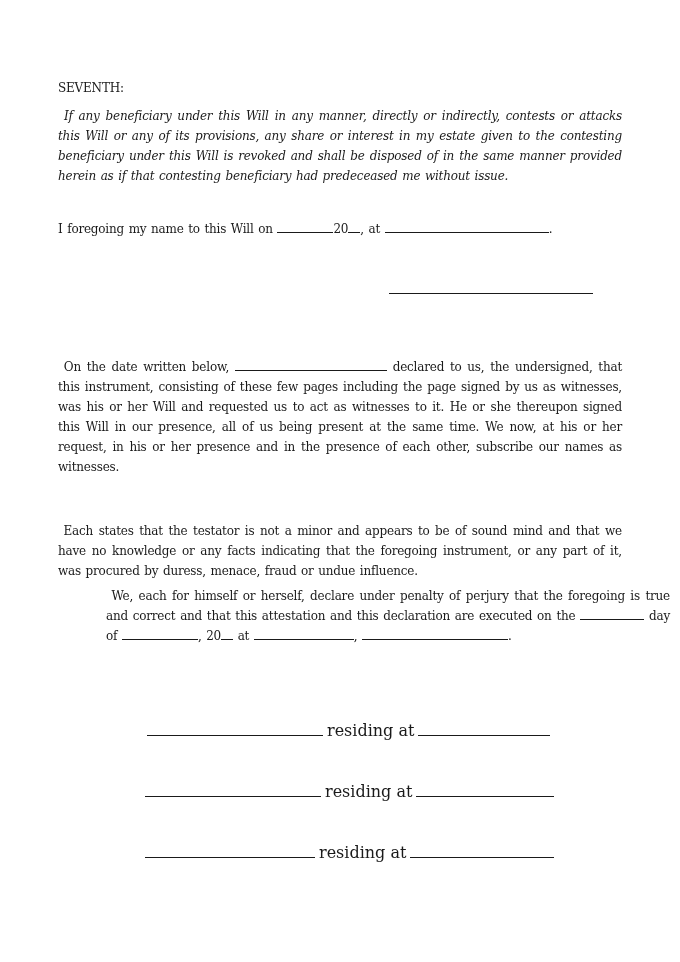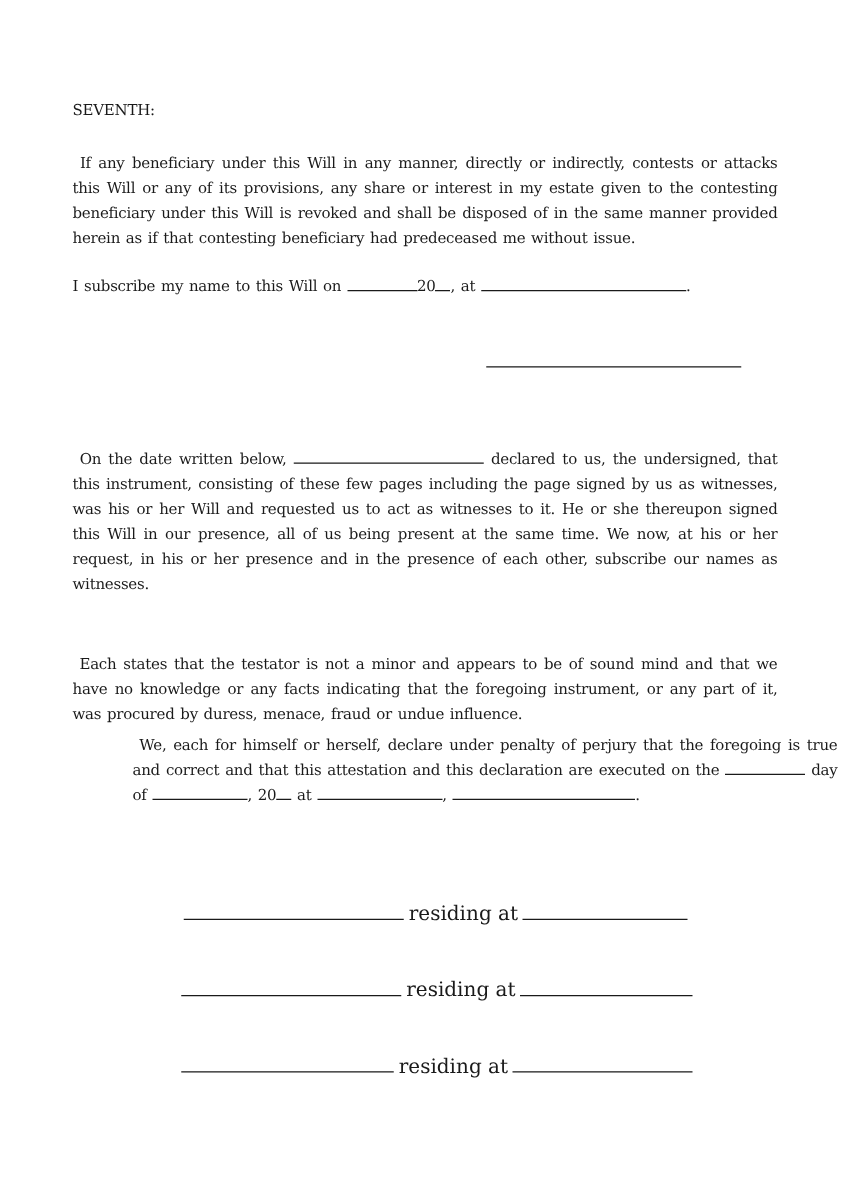--- a/index.html
+++ b/index.html
@@ -3,42 +3,42 @@
 <meta charset="utf-8">
 <style>
   html, body { margin: 0; padding: 0; background: #ffffff; }
   body { width: 680px; height: 962px; position: relative; overflow: hidden;
          font-family: "DejaVu Serif", "Liberation Serif", serif; color: #1a1a1a; }
   .page { position: absolute; left: 0; top: 0; width: 652px; height: 962px; background: #fff; }
   .txt { position: absolute; left: 58px; width: 564px; font-size: 12px; line-height: 20px;
          letter-spacing: -0.2px; word-spacing: 1px; }
   .just { text-align: justify; text-align-last: left; }
   .heading { top: 78px; }
-  .p1 { top: 120px; }
+  .p1 { top: 106px; font-style: italic; }
   .p2 { top: 219px; white-space: nowrap; }
   .p3 { top: 357px; }
   .p4 { top: 481px; margin-top: 40px; }
   .p5 { top: 561px; }
   .p6 { top: 586px; margin-left: 48px; }
   .blank { display: inline-block; border-bottom: 1px solid #1a1a1a; height: 12px; vertical-align: baseline; }
   .sigline { position: absolute; left: 389px; top: 293px; width: 204px; border-top: 1px solid #1a1a1a; }
   .wit { position: absolute; font-size: 16px; white-space: nowrap; height: 20px; line-height: 20px; }
   .wit .blank { margin: 0 4px; }
 </style>
 </head>
 <body>
 
 <div class="page">
 
   <div class="txt heading">SEVENTH:</div>
 
   <div class="txt just p1">&nbsp;<span>If any beneficiary under this Will in any manner, directly or indirectly, contests or attacks this Will or any of its provisions, any share or interest in my estate given to the contesting beneficiary under this Will is revoked and shall be disposed of in the same manner provided herein as if that contesting beneficiary had predeceased me without issue.</span></div>
 
   <div class="txt p2">
-    <span>I subscribe my name to this Will on</span>
+    <span>I foregoing my name to this Will on</span>
     <span class="blank" style="width:56px"></span><span>20</span><span class="blank" style="width:12px"></span><span>, at</span>
     <span class="blank" style="width:164px"></span><span>.</span>
   </div>
 
   <div class="sigline"></div>
 
   <div class="txt just p3">&nbsp;<span>On the date written below,</span> <span class="blank" style="width:152px"></span> <span>declared to us, the undersigned, that this instrument, consisting of these few pages including the page signed by us as witnesses, was his or her Will and requested us to act as witnesses to it.  He or she thereupon signed this Will in our presence, all of us being present at the same time.  We now, at his or her request, in his or her presence and in the presence of each other, subscribe our names as witnesses.</span></div>
 
   <div class="txt just p4">&nbsp;<span>Each states that the testator is not a minor and appears to be of sound mind and that we have no knowledge or any facts indicating that the foregoing instrument, or any part of it, was procured by duress, menace, fraud or undue influence.</span></div>
 

